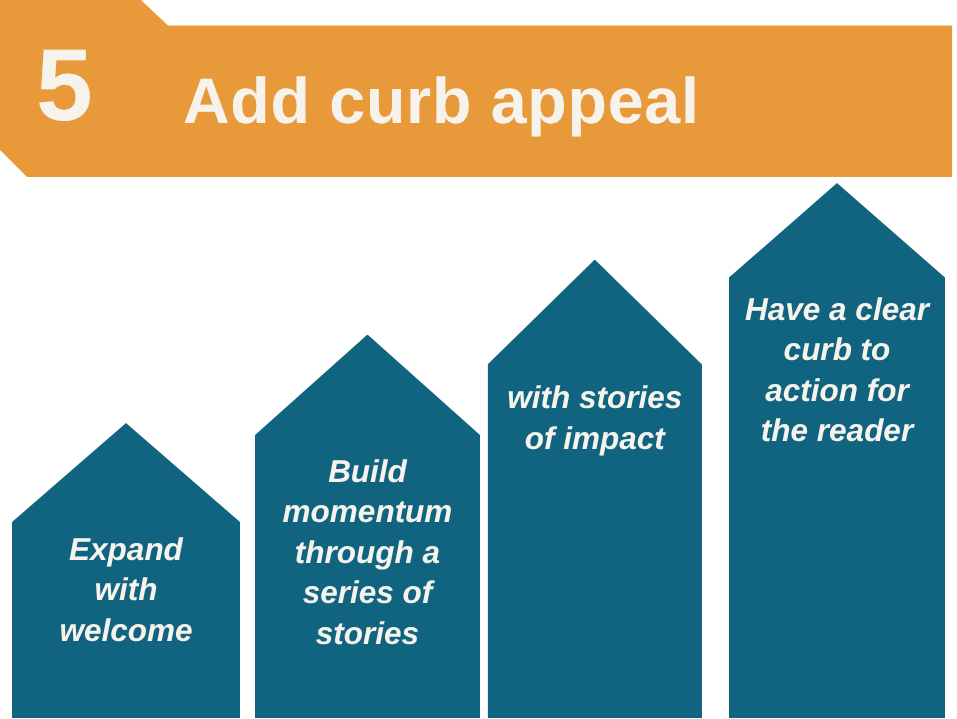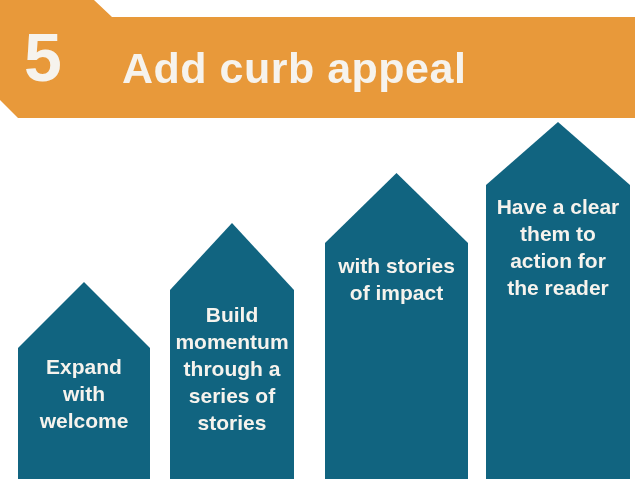--- a/index.html
+++ b/index.html
@@ -56,28 +56,29 @@
     position: absolute;
     background: var(--teal);
     box-sizing: border-box;
     text-align: center;
   }
   .arrow-label {
     color: var(--text);
     font-weight: bold;
     font-size: 21px;
     line-height: 27px;
+    font-style: italic;
   }
   .arrow-1 {
-    left: 18px;  top: 282px; width: 132px; height: 197px;
+    left: 8px;  top: 282px; width: 152px; height: 197px;
     clip-path: polygon(0 66px, 50% 0, 100% 66px, 100% 100%, 0 100%);
     padding-top: 71px;
   }
   .arrow-2 {
-    left: 170px; top: 223px; width: 124px; height: 256px;
+    left: 170px; top: 223px; width: 150px; height: 256px;
     clip-path: polygon(0 67px, 50% 0, 100% 67px, 100% 100%, 0 100%);
     padding-top: 78px;
   }
   .arrow-3 {
     left: 325px; top: 173px; width: 143px; height: 306px;
     clip-path: polygon(0 70px, 50% 0, 100% 70px, 100% 100%, 0 100%);
     padding-top: 79px;
   }
   .arrow-4 {
     left: 486px; top: 122px; width: 144px; height: 357px;
@@ -116,19 +117,19 @@
   <div class="arrow arrow-3">
     <div class="arrow-label">
       <div>with stories</div>
       <div>of impact</div>
     </div>
   </div>
 
   <div class="arrow arrow-4">
     <div class="arrow-label">
       <div>Have a clear</div>
-      <div>them to</div>
+      <div>curb to</div>
       <div>action for</div>
       <div>the reader</div>
     </div>
   </div>
 
 </div>
 
 </body></html>

